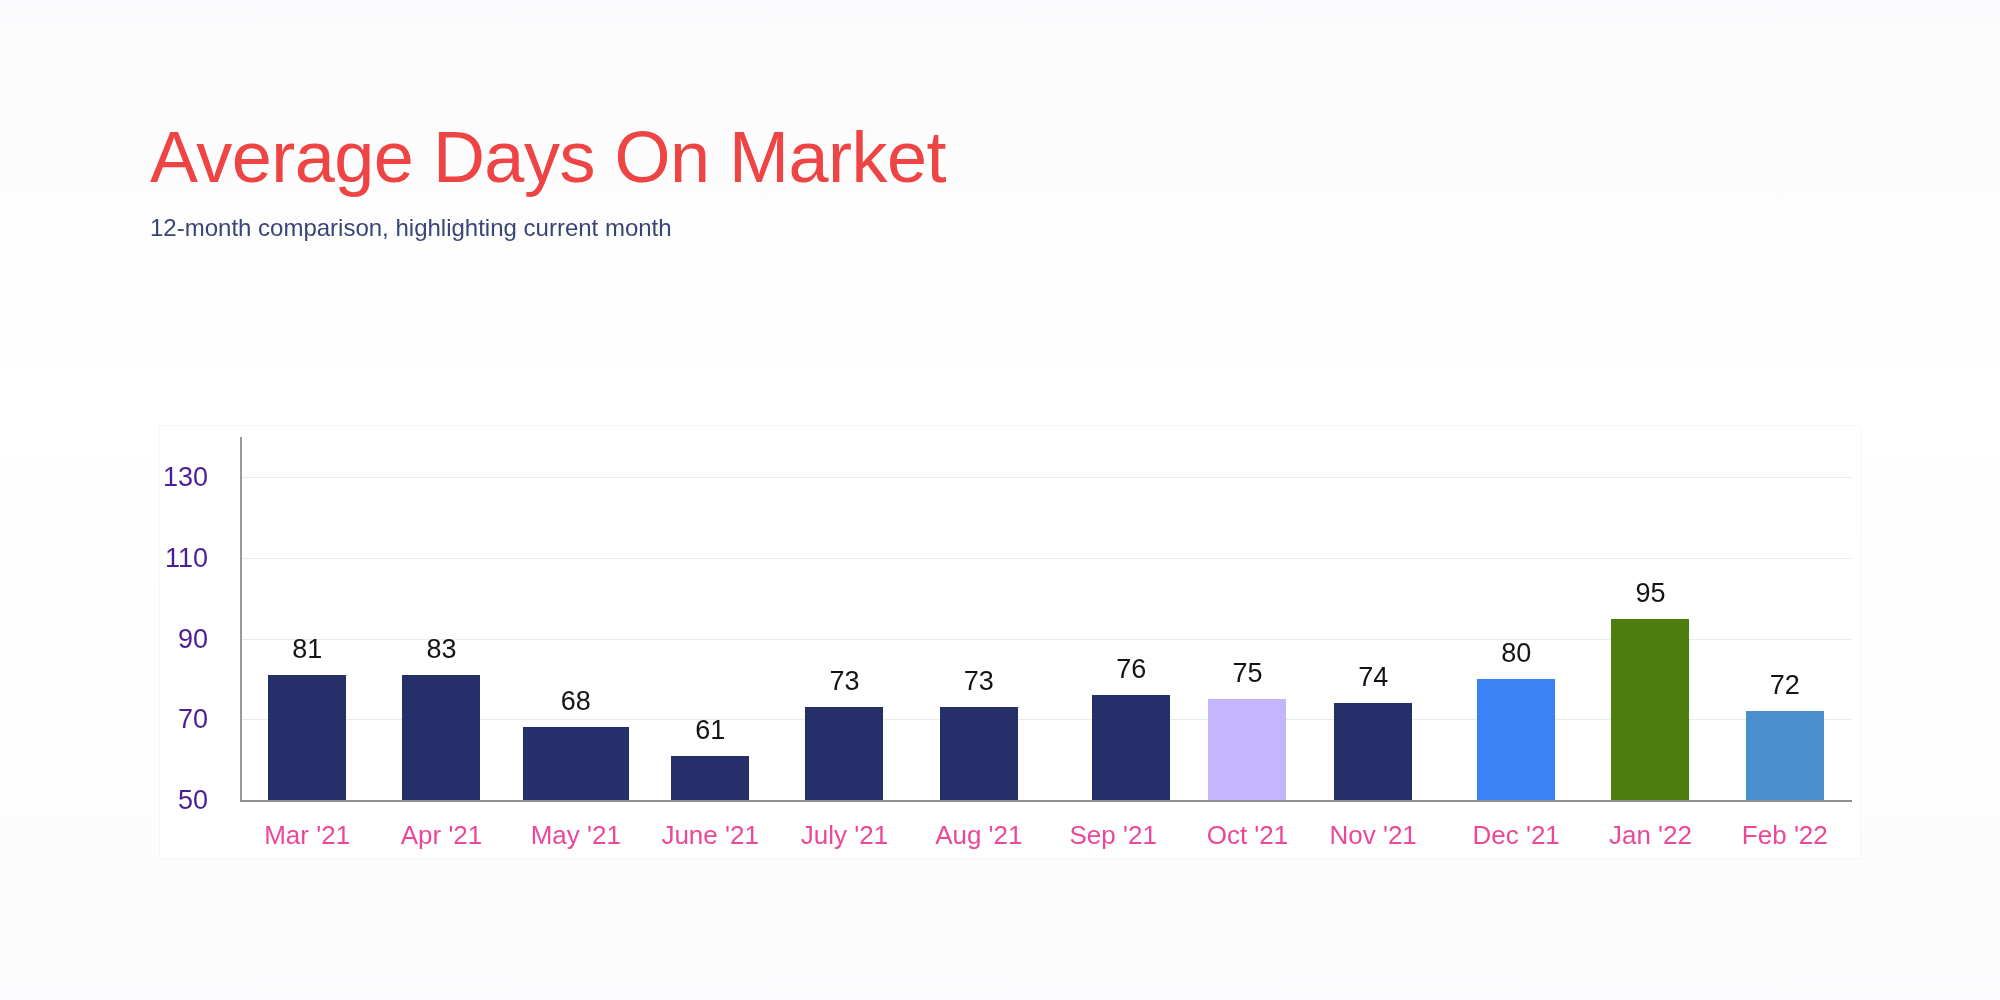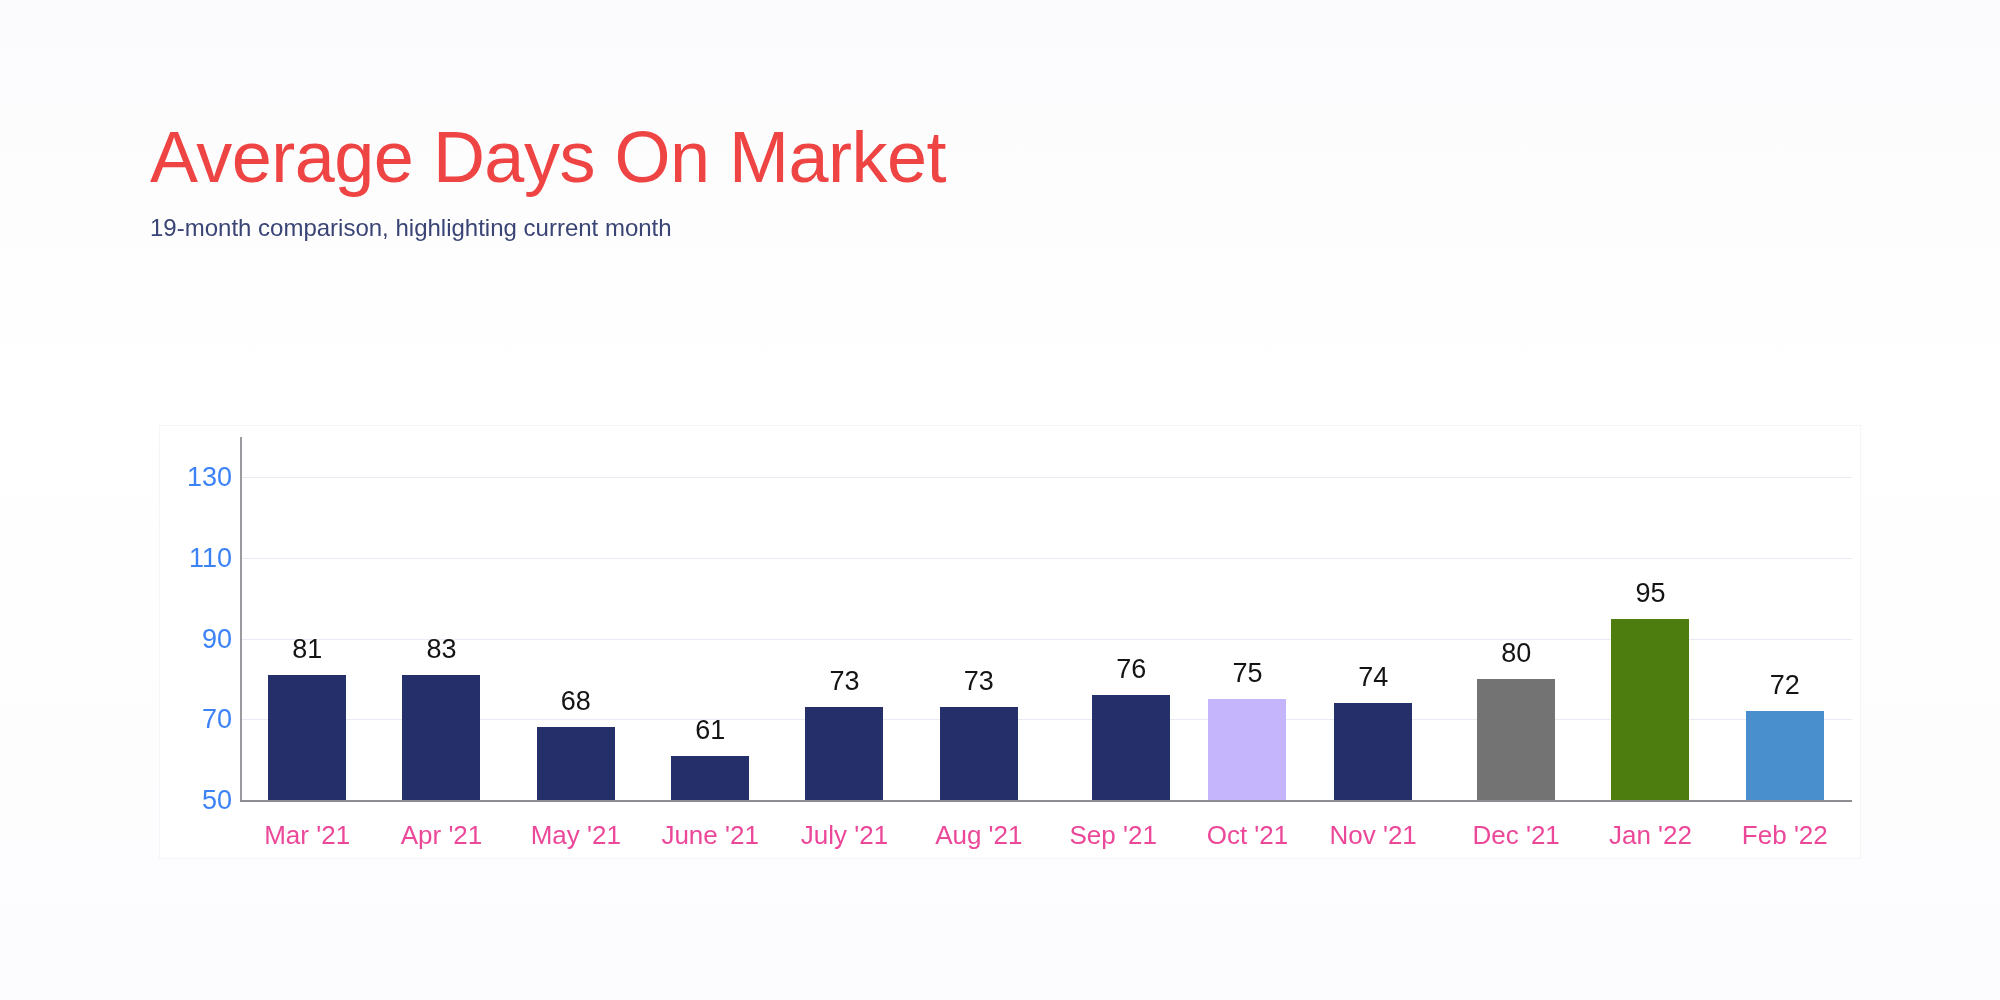--- a/index.html
+++ b/index.html
@@ -90,25 +90,25 @@
     position: absolute;
     left: 2px;
     width: 1610px;
     height: 1px;
     background: #e7ebf3;
   }
 
   .y-tick-label {
     position: absolute;
     right: 100%;
-    margin-right: 8px;
+    margin-right: 32px;
     transform: translateY(-50%);
     font-family: "Liberation Sans", sans-serif;
     font-size: 27px;
-    color: #3b82f6;
+    color: #4c1d95;
     white-space: nowrap;
   }
   .y-tick {
     position: absolute;
     left: 0;
     width: 0;
     height: 0;
   }
 
   
@@ -154,21 +154,21 @@
     white-space: nowrap;
   }
 </style>
 </head>
 <body>
 
 <div class="page-backdrop"></div>
 
 <div class="header">
   <h1 class="chart-title">Average Days On Market</h1>
-  <p class="chart-subtitle">19-month comparison, highlighting current month</p>
+  <p class="chart-subtitle">12-month comparison, highlighting current month</p>
 </div>
 
 <div class="chart-panel">
   <div class="plot" id="plot">
     <div class="y-axis-line"></div>
     <div class="x-axis-line"></div>
     <div id="gridlines">
         <div class="gridline" style="top: 282.333px; background: rgb(231, 235, 243);"></div>
         <div class="gridline" style="top: 201.667px; background: rgb(231, 235, 243);"></div>
         <div class="gridline" style="top: 121px; background: rgb(231, 235, 243);"></div>
@@ -198,21 +198,21 @@
           </div>
           <span class="x-tick-label">Mar '21</span>
         </div>
         <div class="bar-slot" style="left: 134.333px; width: 134.333px;">
           <div class="bar" style="height: 125px; background: rgb(37, 48, 107);">
             <span class="bar-value">83</span>
           </div>
           <span class="x-tick-label">Apr '21</span>
         </div>
         <div class="bar-slot" style="left: 268.667px; width: 134.333px;">
-          <div class="bar" style="height: 72.6px; background: rgb(37, 48, 107);">
+          <div class="bar" style="height: 72.6px; background: rgb(37, 48, 107); padding-left: 28px;">
             <span class="bar-value">68</span>
           </div>
           <span class="x-tick-label">May '21</span>
         </div>
         <div class="bar-slot" style="left: 403px; width: 134.333px;">
           <div class="bar" style="height: 44.3667px; background: rgb(37, 48, 107);">
             <span class="bar-value">61</span>
           </div>
           <span class="x-tick-label">June '21</span>
         </div>
@@ -240,21 +240,21 @@
           </div>
           <span class="x-tick-label">Oct '21</span>
         </div>
         <div class="bar-slot" style="left: 1066px; width: 134.333px;">
           <div class="bar" style="height: 96.8px; background: rgb(37, 48, 107);">
             <span class="bar-value">74</span>
           </div>
           <span class="x-tick-label">Nov '21</span>
         </div>
         <div class="bar-slot" style="left: 1209px; width: 134.333px;">
-          <div class="bar" style="height: 121px; background: #737373;">
+          <div class="bar" style="height: 121px; background: #3b82f6;">
             <span class="bar-value">80</span>
           </div>
           <span class="x-tick-label">Dec '21</span>
         </div>
         <div class="bar-slot" style="left: 1343.33px; width: 134.333px;">
           <div class="bar" style="height: 181.5px; background: #4d7c0f;">
             <span class="bar-value">95</span>
           </div>
           <span class="x-tick-label">Jan '22</span>
         </div>

